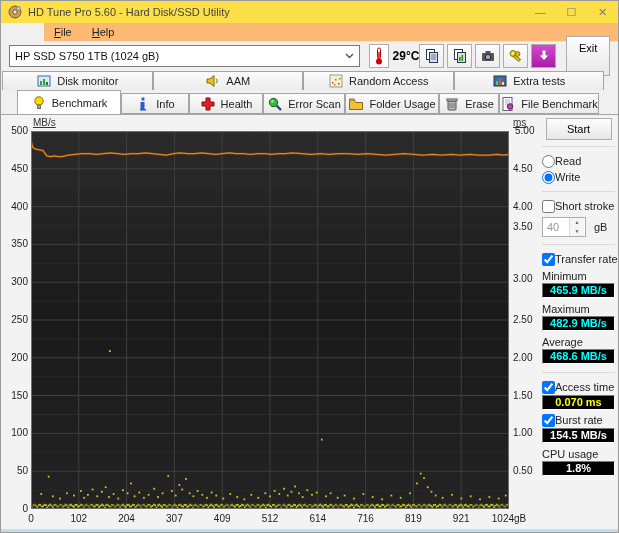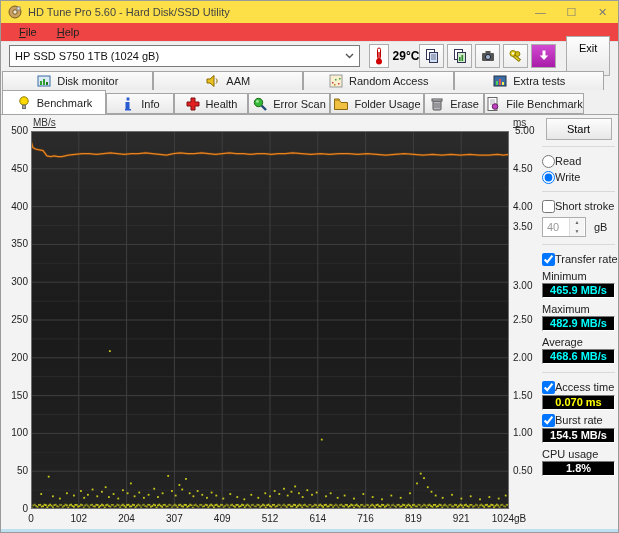--- a/index.html
+++ b/index.html
@@ -10,42 +10,42 @@
     border:1px solid #9a9a9a; overflow:hidden; margin:0 auto;
   }
   
   .titlebar { height:22px; background:#fde047; display:flex; align-items:center; padding-left:7px; }
   .titlebar .app-icon { width:14px; height:14px; margin-right:6px; flex:none; }
   .titlebar .title { font-size:11px; color:#444; flex:1 1 auto; white-space:nowrap; overflow:hidden; }
   .win-controls { display:flex; height:100%; }
   .win-btn { width:31px; height:100%; display:flex; align-items:center; justify-content:center;
              color:#7a7a7a; font-size:11px; }
   
-  .menubar { height:19px; background:#ef4444; border-bottom:1px solid #e3e3e3; display:flex; align-items:center; padding-left:16px; gap:16px; }
+  .menubar { height:19px; background:#fdba74; border-bottom:1px solid #e3e3e3; display:flex; align-items:center; padding-left:8px; gap:16px;margin-left:43px; }
   .menu-item { color:#222; padding:0 2px; }
   .menu-item::first-letter { text-decoration:underline; }
   
   .toolbar { height:28px; display:flex; align-items:center; padding:0 8px; }
   .combo { width:354px; height:22px; background:#fff; border:1px solid #7a7a7a; display:flex; align-items:center; padding-left:5px; }
   .combo .combo-text { flex:1 1 auto; color:#111; }
   .combo .combo-arrow { width:18px; height:100%; display:flex; align-items:center; justify-content:center; }
   .thermo-box { width:20px; height:24px; border:1px solid #adadad; background:#fdfdfd; margin-left:9px;
                 display:flex; align-items:center; justify-content:center; flex:none; }
   .temp-text { font-weight:bold; font-size:12px; margin-left:4px; color:#000; }
   .tool-buttons { display:flex; gap:3px; margin-left:auto; }
   .tool-btn { width:25px; height:24px; border:1px solid #adadad; background:linear-gradient(#fdfdfd,#eee);
               display:flex; align-items:center; justify-content:center; }
   .tool-btn.magenta { background:linear-gradient(#d24ad2,#a81ca8); }
   .exit-btn { width:44px; height:40px; border:1px solid #adadad; background:linear-gradient(#fdfdfd,#e8e8e8);
               margin-left:10px; text-align:center; line-height:22px; color:#000; }
   
   .tabrow1 { display:flex; height:20px; padding:1px 14px 0 1px; background:#f0f0f0; }
   .tabrow1 .tab { flex:1 1 0; border:1px solid #a5a5a5; border-bottom:none; background:linear-gradient(#fbfbfb,#ececec);
                   display:flex; align-items:center; justify-content:center; gap:5px; }
-  .tabrow2 { display:flex; height:24px; background:#f0f0f0; padding-left:1px; position:relative; }
+  .tabrow2 { display:flex; height:24px; background:#f0f0f0; padding-left:16px; position:relative; }
   .tabrow2 .tab { border:1px solid #a5a5a5; background:linear-gradient(#fbfbfb,#e9e9e9);
                   display:flex; align-items:center; justify-content:center; gap:5px;
                   height:21px; margin-top:3px; border-bottom:1px solid #a5a5a5; }
   .tabrow2 .tab.active { background:#fff; height:24px; margin-top:0; border-bottom:none; z-index:2; }
   .tab .ticon { width:16px; height:16px; flex:none; }
   
   .content { position:relative; height:423px; background:#f3f3f3; border-top:1px solid #a5a5a5; }
   
   .chart { position:absolute; left:6px; top:2px; width:540px; height:412px; }
   .plot { position:absolute; left:24px; top:14px; width:478px; height:378px; }
@@ -738,21 +738,21 @@
           <span class="tick yl" style="left:0;top:197px">250</span>
           <span class="tick yl" style="left:0;top:234.79999999999998px">200</span>
           <span class="tick yl" style="left:0;top:272.59999999999997px">150</span>
           <span class="tick yl" style="left:0;top:310.4px">100</span>
           <span class="tick yl" style="left:0;top:348.2px">50</span>
           <span class="tick yl" style="left:0;top:386px">0</span>
           <span class="tick yr" style="left:508px;top:8px">5.00</span>
           <span class="tick yr" style="left:506px;top:45.8px">4.50</span>
           <span class="tick yr" style="left:506px;top:83.6px">4.00</span>
           <span class="tick yr" style="left:506px;top:104px">3.50</span>
-          <span class="tick yr" style="left:506px;top:163px">3.00</span>
+          <span class="tick yr" style="left:506px;top:156px">3.00</span>
           <span class="tick yr" style="left:506px;top:197px">2.50</span>
           <span class="tick yr" style="left:506px;top:234.79999999999998px">2.00</span>
           <span class="tick yr" style="left:506px;top:272.59999999999997px">1.50</span>
           <span class="tick yr" style="left:506px;top:310.4px">1.00</span>
           <span class="tick yr" style="left:506px;top:348.2px">0.50</span>
           <span class="tick xb" style="left:24px;top:396px">0</span>
           <span class="tick xb" style="left:71.8px;top:396px">102</span>
           <span class="tick xb" style="left:119.6px;top:396px">204</span>
           <span class="tick xb" style="left:167.39999999999998px;top:396px">307</span>
           <span class="tick xb" style="left:215.2px;top:396px">409</span>

